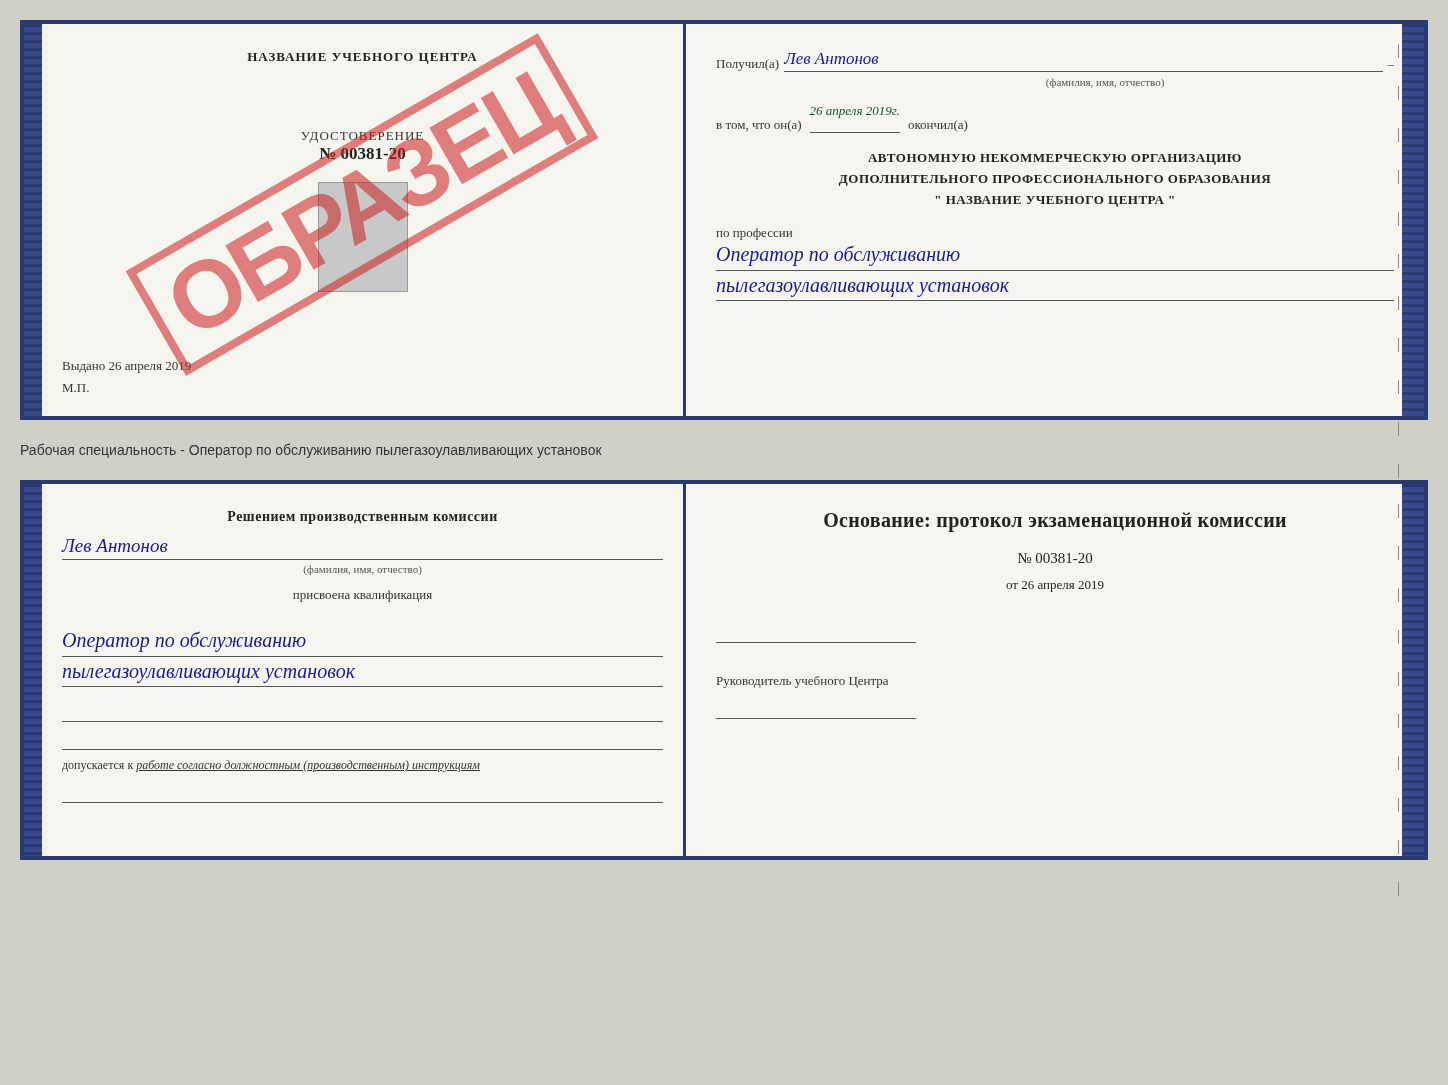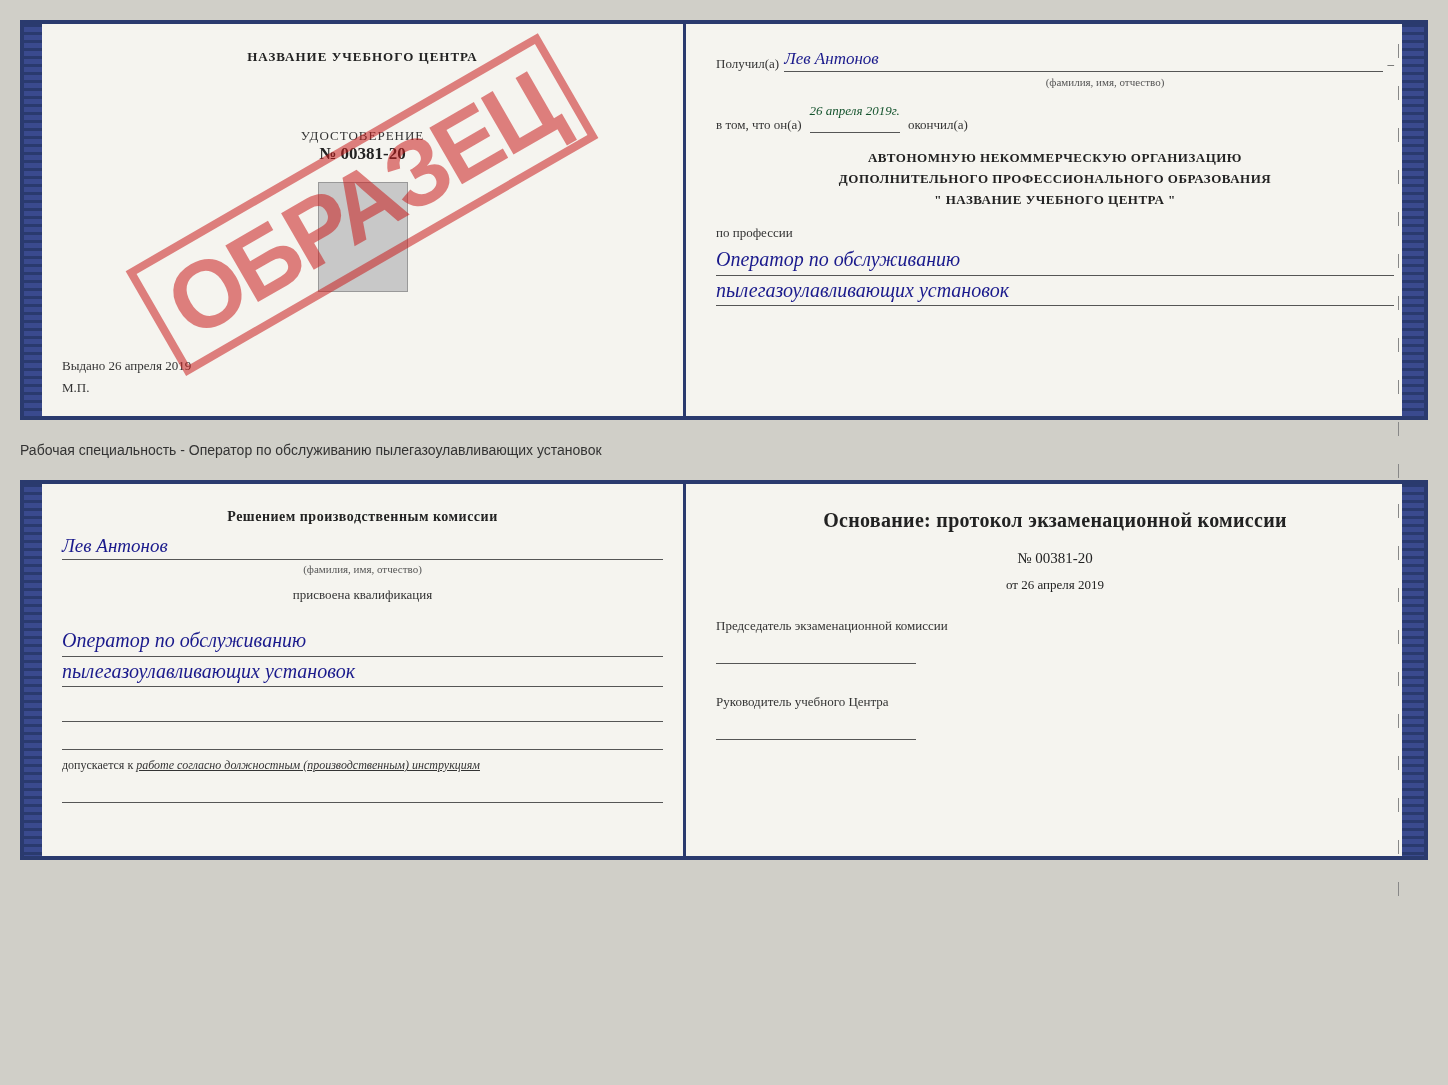--- a/index.html
+++ b/index.html
@@ -220,21 +220,20 @@
       font-weight: bold;
       letter-spacing: 0.5px;
       line-height: 1.6;
       color: #222;
       margin-bottom: 15px;
     }
 
     .profession-label {
       font-size: 13px;
       color: #333;
-      margin-bottom: 5px;
     }
 
     .profession-name {
       font-size: 20px;
       color: #1a1a8c;
       font-family: 'Georgia', serif;
       font-style: italic;
       border-bottom: 1px solid #555;
       padding-bottom: 3px;
       margin-bottom: 3px;
@@ -550,21 +549,20 @@
     <div class="dipl-right">
       <div class="osnov-title">Основание: протокол экзаменационной комиссии</div>
 
       <div class="protocol-number">№ 00381-20</div>
       <div class="protocol-date">
         <span>от</span>
         <span>26 апреля 2019</span>
       </div>
 
       <div class="chairman-block">
-        <div>Председатель экзаменационной комиссии</div>
         <div class="chairman-line"></div>
       </div>
 
       <div class="head-block">
         <div>Руководитель учебного Центра</div>
         <div class="head-line"></div>
       </div>
 
       <div class="dipl-side-lines">
         <div class="side-line"></div>

